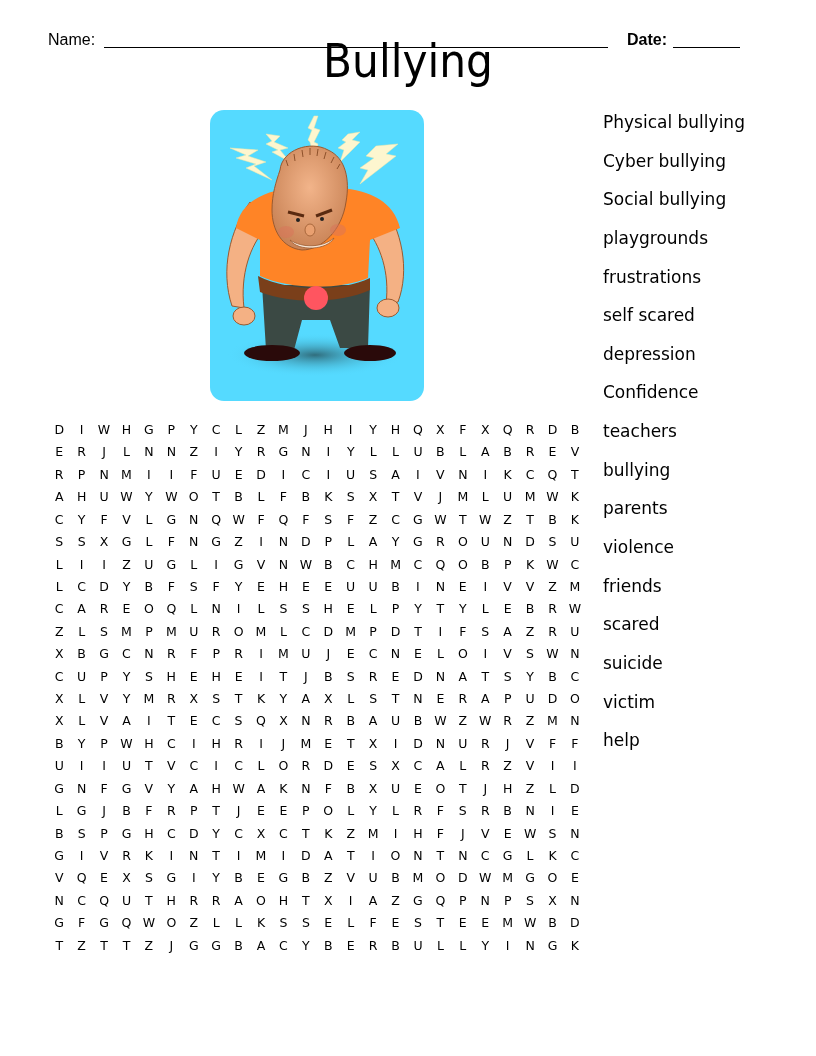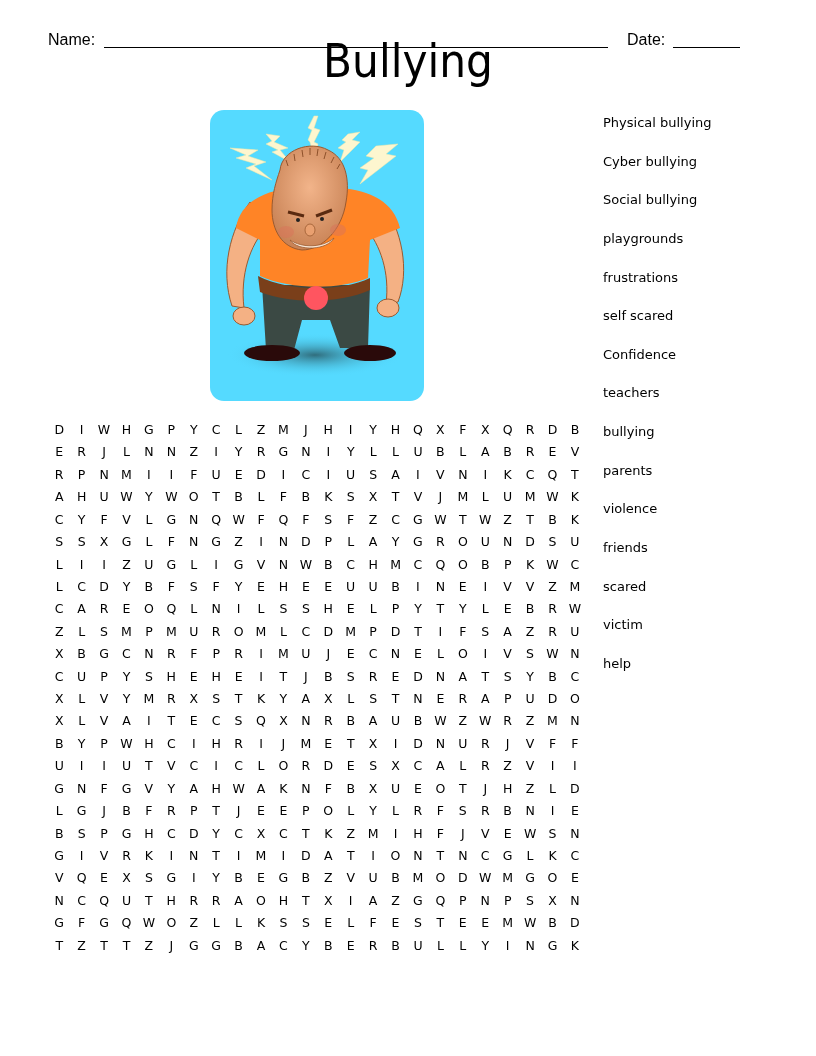--- a/index.html
+++ b/index.html
@@ -1,27 +1,27 @@
 <!DOCTYPE html>
 <html><head>
   <meta charset="utf-8">
   <style>
     html, body { margin: 0; padding: 0; background: #ffffff; }
     body { width: 816px; height: 1056px; position: relative; overflow: hidden; color: #000; }
     .header-row { position: absolute; top: 0; left: 0; width: 816px; height: 20px; font-family: "Liberation Sans", sans-serif; font-size: 16px; margin-top: 32px; }
     .name-label { position: absolute; left: 48px; top: -1px; }
     .name-line { position: absolute; left: 104px; top: 15px; width: 504px; border-bottom: 1px solid #000; }
-    .date-label { position: absolute; left: 627px; top: -1px; }
+    .date-label { position: absolute; left: 627px; top: -1px; font-weight: bold; }
     .date-line { position: absolute; left: 673px; top: 15px; width: 67px; border-bottom: 1px solid #000; }
     .title { position: absolute; top: 34px; left: 0; width: 816px; text-align: center; font-family: "DejaVu Sans", sans-serif; font-size: 46px; letter-spacing: 0px; transform: scaleX(0.92); }
     .illustration { position: absolute; left: 210px; top: 110px; width: 214px; height: 291px; border-radius: 14px; background: #55daff; overflow: hidden; }
     .grid { position: absolute; left: 48px; top: 419px; }
     .grid-row { display: flex; height: 22.43px; }
     .grid-cell { width: 22.43px; text-align: center; font-family: "DejaVu Sans", sans-serif; font-size: 12.5px; line-height: 22.43px; }
-    .word-list { position: absolute; left: 603px; top: 109px; font-family: "DejaVu Sans", sans-serif; font-size: 13px; }
+    .word-list { position: absolute; left: 603px; top: 109px; font-family: "DejaVu Sans", sans-serif; font-size: 17px; }
     .word-item { height: 38.65px; line-height: 27px; white-space: nowrap; }
   </style>
 </head>
 <body>
 
 <div class="header-row">
   <span class="name-label">Name: </span>
   <span class="name-line"></span>
   <span class="date-label">Date: </span>
   <span class="date-line"></span>
@@ -723,22 +723,24 @@
     </div>
   </div>
 
 <div class="word-list" id="wordlist">
     <div class="word-item">Physical bullying</div>
     <div class="word-item">Cyber bullying</div>
     <div class="word-item">Social bullying</div>
     <div class="word-item">playgrounds</div>
     <div class="word-item">frustrations</div>
     <div class="word-item">self scared</div>
+    <div class="word-item">depression</div>
     <div class="word-item">Confidence</div>
     <div class="word-item">teachers</div>
     <div class="word-item">bullying</div>
     <div class="word-item">parents</div>
     <div class="word-item">violence</div>
     <div class="word-item">friends</div>
     <div class="word-item">scared</div>
+    <div class="word-item">suicide</div>
     <div class="word-item">victim</div>
     <div class="word-item">help</div>
   </div>
 
 </body></html>

